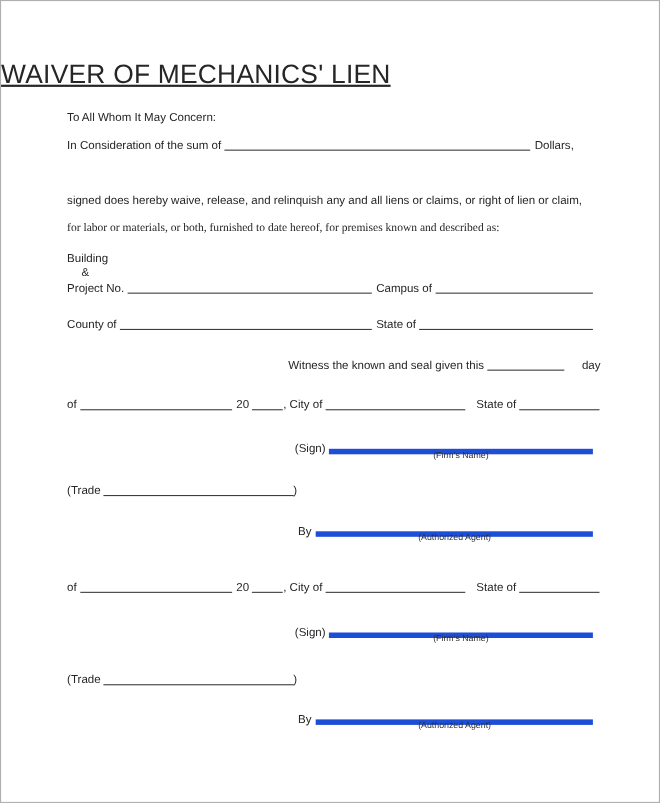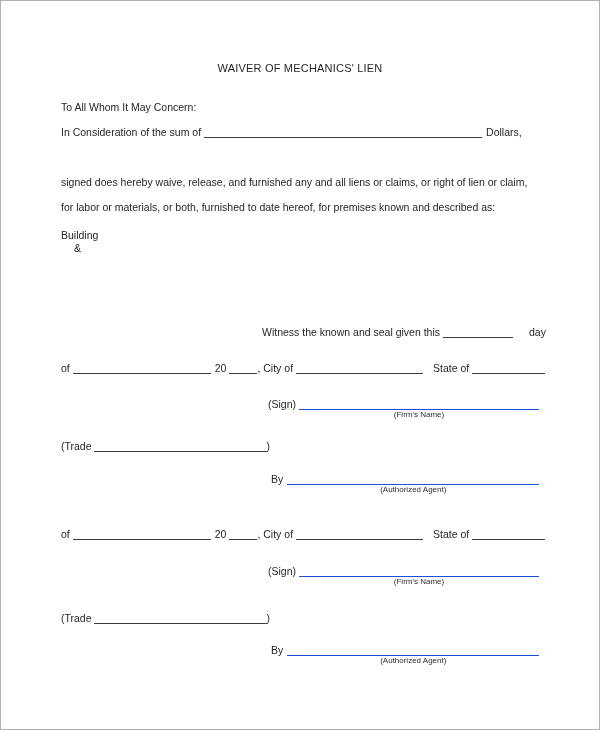--- a/index.html
+++ b/index.html
@@ -10,30 +10,30 @@
     background:#ffffff;
     border:1px solid #b0b0b0;
     font-family:"Liberation Sans","DejaVu Sans",sans-serif;
     font-size:10.5px;
     color:#262626;
     overflow:hidden;
   }
   .row{position:absolute;white-space:nowrap;line-height:13px;}
   .title{
     position:absolute;top:57px;left:0;width:100%;
-    text-align:center;font-size:11px;letter-spacing:.2px;line-height:20px;
+    text-align:left;font-size:24px;letter-spacing:.2px;line-height:20px;text-decoration:underline;
   }
   .blank{
     display:inline-block;
     border-bottom:1px solid #3d3d3d;
     height:10px;vertical-align:-2px;margin-left:3px;
   }
   .sigline{
     display:inline-block;position:relative;
-    border-bottom:1px solid #1d4ed8;
+    border-bottom:5px solid #1d4ed8;
     height:10px;vertical-align:-2px;margin-left:3px;
   }
   .cap{
     position:absolute;top:100%;left:0;right:0;margin-top:1px;
     text-align:center;font-size:8px;line-height:9px;color:#2e2e2e;
     white-space:nowrap;
   }
   .ml4{margin-left:4px;} .ml2{margin-left:2px;} .ml5{margin-left:16px;} .ml10{margin-left:10px;}
 </style>
 </head>
@@ -41,26 +41,32 @@
 
 <div class="page">
 
   <div class="title">WAIVER OF MECHANICS' LIEN</div>
 
   <div class="row" style="left:60px;top:125px;">
     <span>In Consideration of the sum of</span><span class="blank" style="width:278px;"></span><span class="ml4">Dollars,</span>
   </div>
 
   <div class="row" style="left:60px;top:100px;">To All Whom It May Concern:</div>
-  <div class="row" style="left:60px;top:175px;">signed does hereby waive, release, and furnished any and all liens or claims, or right of lien or claim,</div>
-  <div class="row" style="left:60px;top:200px;">for labor or materials, or both, furnished to date hereof, for premises known and described as:</div>
+  <div class="row" style="left:60px;top:175px;">signed does hereby waive, release, and relinquish any and all liens or claims, or right of lien or claim,</div>
+  <div class="row" style="left:60px;top:200px;font-family:Liberation Serif, serif;">for labor or materials, or both, furnished to date hereof, for premises known and described as:</div>
 
   <div class="row" style="left:60px;top:228px;">Building</div>
   <div class="row" style="left:73px;top:241px;">&amp;</div>
+  <div class="row" style="left:60px;top:255px;">
+    <span>Project No.</span><span class="blank" style="width:222px;"></span><span class="ml4">Campus of</span><span class="blank" style="width:143px;"></span>
+  </div>
 
+  <div class="row" style="left:60px;top:288px;">
+    <span>County of</span><span class="blank" style="width:229px;"></span><span class="ml4">State of</span><span class="blank" style="width:158px;"></span>
+  </div>
 
   <div class="row" style="left:261px;top:325px;">
     <span>Witness the known and seal given this</span><span class="blank" style="width:70px;"></span><span class="ml5">day</span>
   </div>
 
   <div class="row" style="left:60px;top:361px;">
     <span>of</span><span class="blank" style="width:138px;"></span><span class="ml4">20</span><span class="blank" style="width:28px;"></span><span>, City of</span><span class="blank" style="width:127px;"></span><span class="ml10">State of</span><span class="blank" style="width:73px;"></span>
   </div>
 
   <div class="row" style="left:267px;top:397px;">

